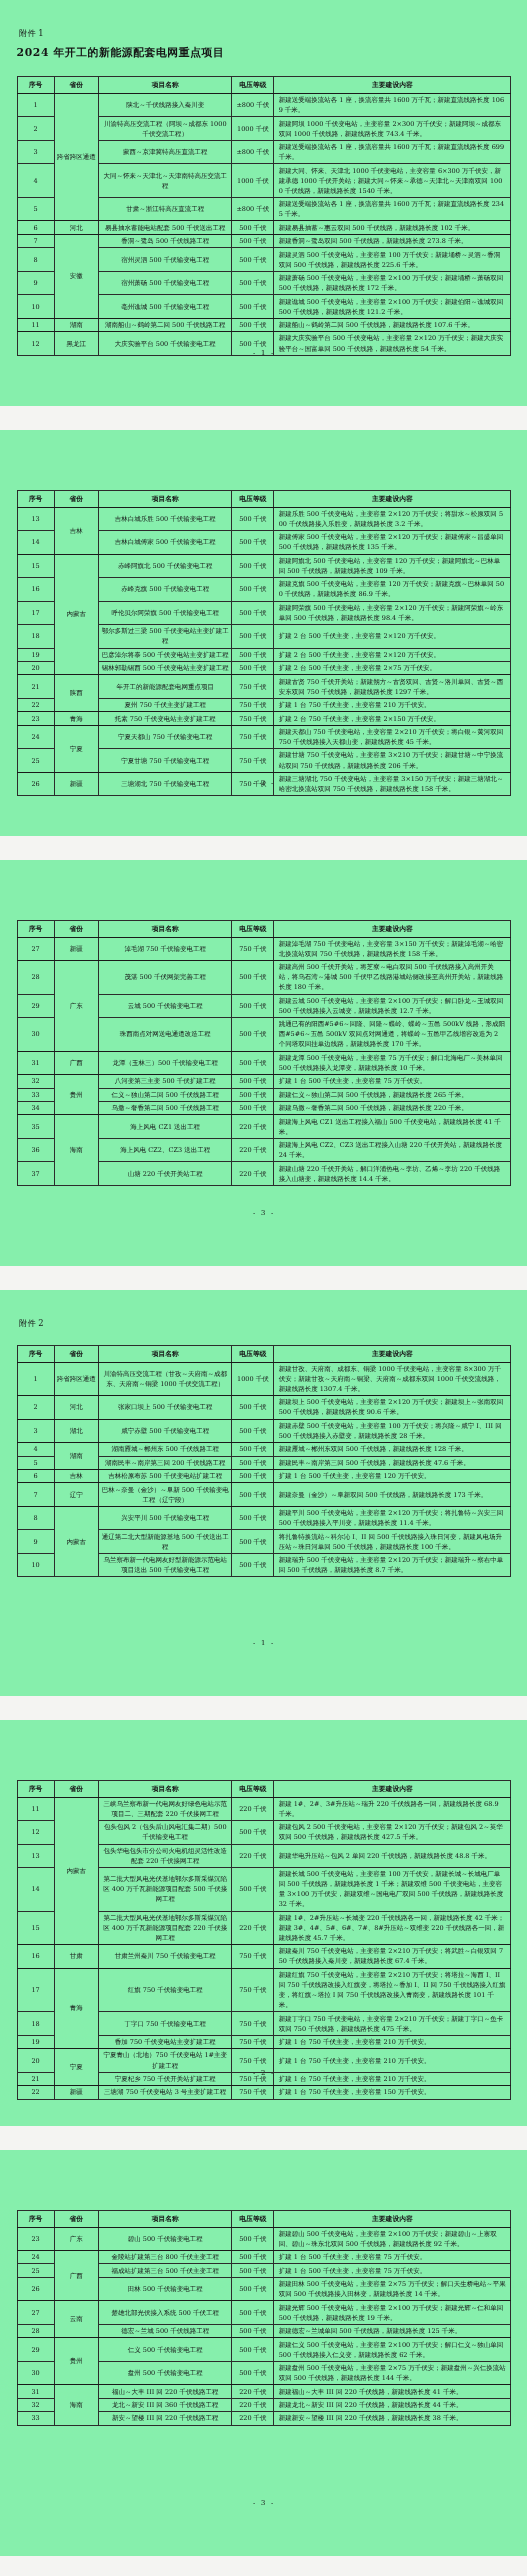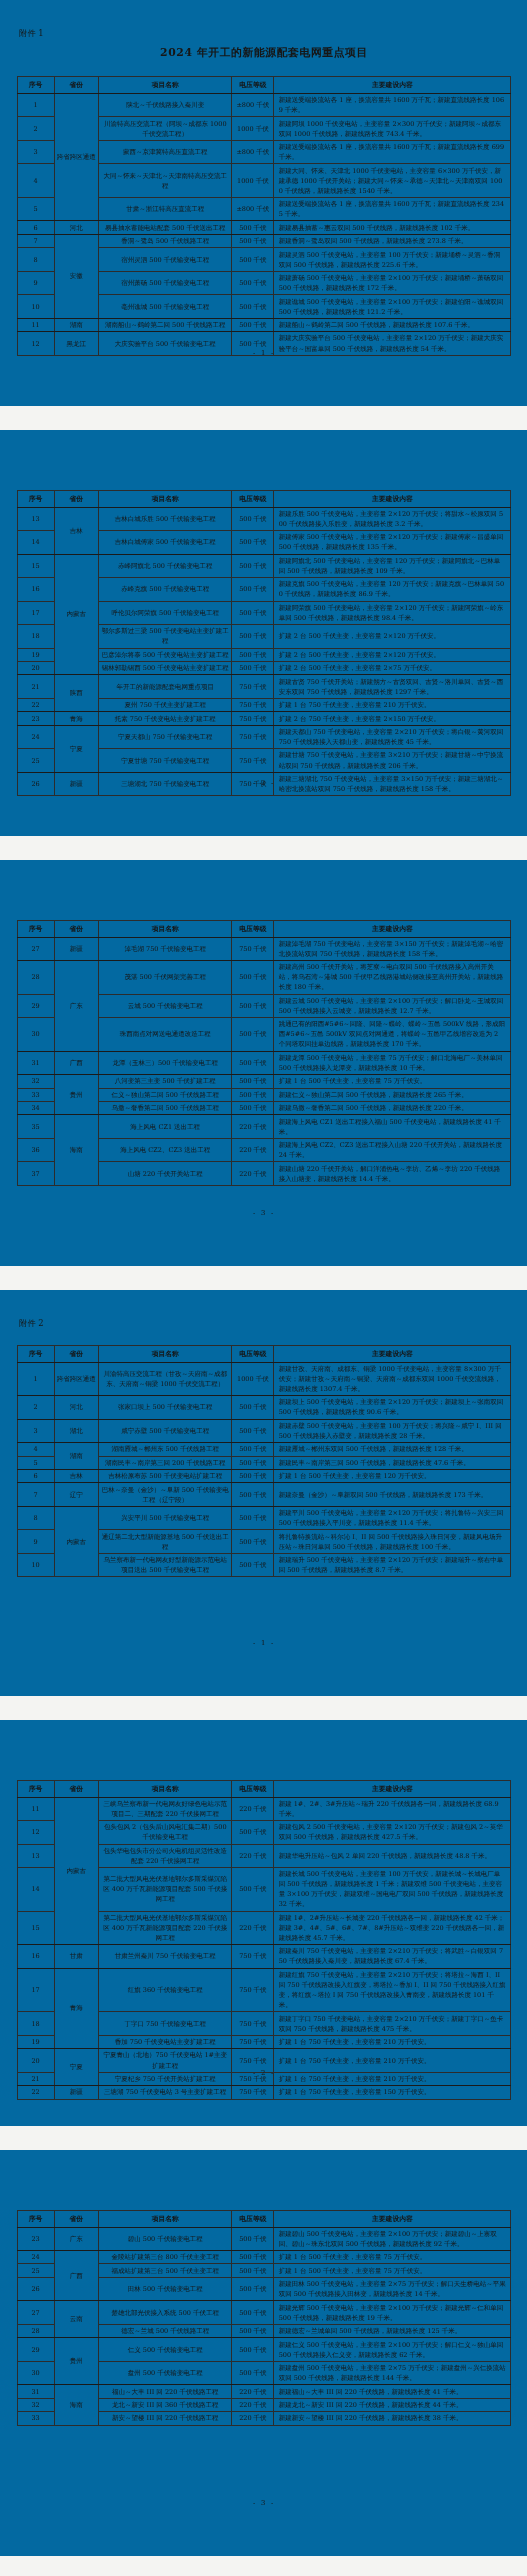--- a/index.html
+++ b/index.html
@@ -7,37 +7,36 @@
     padding: 0;
     background: #f4f4f2;
     font-family: "DejaVu Serif", "Liberation Serif", serif;
     color: #161616;
   }
   .doc {
     width: 528px;
     margin: 0 auto;
   }
   .page {
-    background: #0369a1;
+    background: #86efac;
     width: 528px;
     height: 406px;
     box-sizing: border-box;
     padding: 28px 16.6px 0 16.6px;
     position: relative;
     margin-bottom: 24px;
     overflow: hidden;
   }
   .page:last-child { margin-bottom: 0; }
   .page.continuation { padding-top: 44px; }
   .attachment-label {
     font-size: 8.3px;
     margin: 0 0 7.4px 2.5px;
   }
   .doc-title {
-    text-align: center;
     font-size: 10.8px;
     font-weight: bold;
     letter-spacing: 0.6px;
     margin: 0 0 7.4px 0;
   }
   table.doc-table {
     width: 100%;
     border-collapse: collapse;
     table-layout: fixed;
     border-top: 1.2px solid #1a1a1a;
@@ -538,21 +537,21 @@
           <tr class="group-start">
             <td>16</td>
             <td rowspan="1">甘肃</td>
             <td>甘肃兰州秦川 750 千伏输变电工程</td>
             <td>750 千伏</td>
             <td class="content">新建秦川 750 千伏变电站，主变容量 2×210 万千伏安；将武胜～白银双回 750 千伏线路接入秦川变，新建线路长度 67.4 千米。</td>
           </tr>
           <tr class="group-start">
             <td>17</td>
             <td rowspan="3">青海</td>
-            <td>红旗 360 千伏输变电工程</td>
+            <td>红旗 750 千伏输变电工程</td>
             <td>750 千伏</td>
             <td class="content">新建红旗 750 千伏变电站，主变容量 2×210 万千伏安；将塔拉～海西 I、II 回 750 千伏线路改接入红旗变，将塔拉～香加 I、II 回 750 千伏线路接入红旗变，将红旗～塔拉 I 回 750 千伏线路改接入青南变，新建线路长度 101 千米。</td>
           </tr>
           <tr>
             <td>18</td>
             <td>丁字口 750 千伏输变电工程</td>
             <td>750 千伏</td>
             <td class="content">新建丁字口 750 千伏变电站，主变容量 2×210 万千伏安；新建丁字口～鱼卡双回 750 千伏线路，新建线路长度 475 千米。</td>
           </tr>
           <tr>

